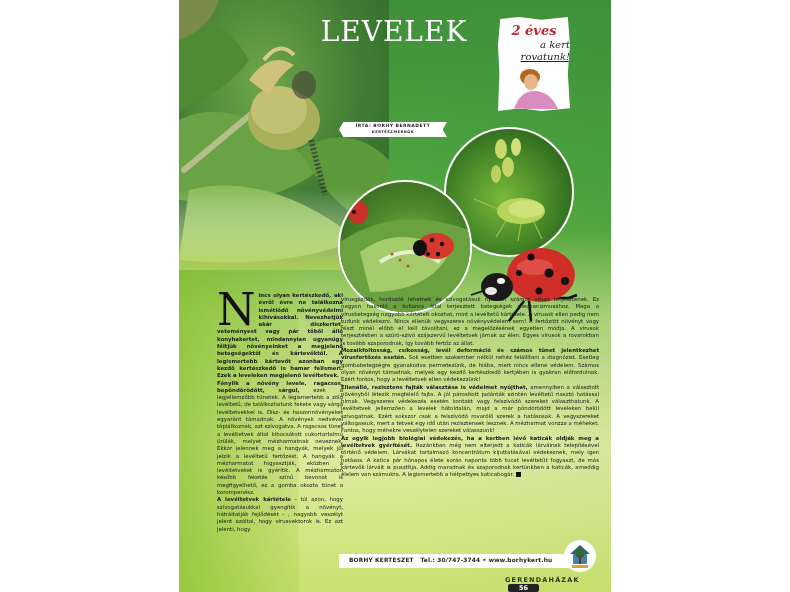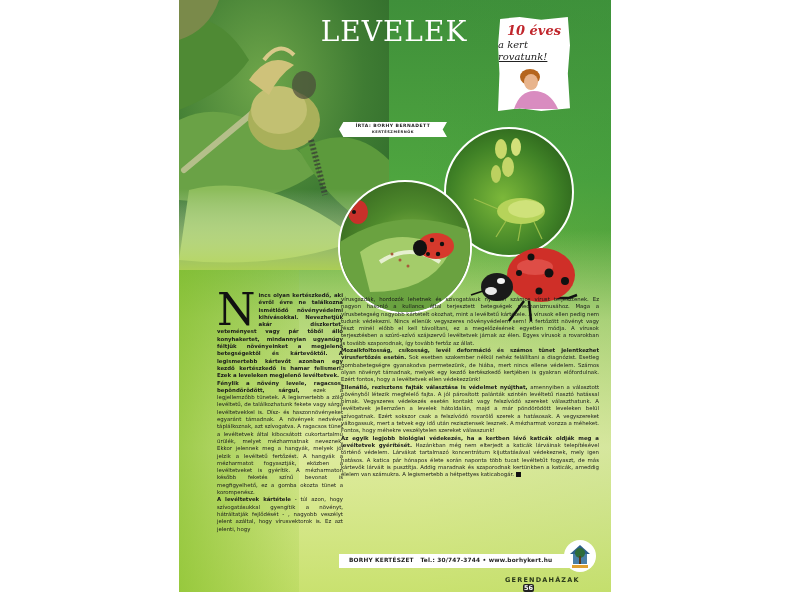--- a/index.html
+++ b/index.html
@@ -23,21 +23,21 @@
     font-family:"DejaVu Serif", serif; font-size:22px; line-height:28px; font-style:italic; }
   .byline { position:absolute; left:160px; top:122px; width:108px; height:14px; background:#fff;
     clip-path: polygon(4% 0, 100% 0, 96% 50%, 100% 100%, 4% 100%, 0 50%);
     font-size:4.5px; font-weight:bold; color:#222; text-align:center; letter-spacing:0.5px; line-height:6px; padding-top:1px; }
   .byline .sm { font-size:3.6px; }
 
   
   .badge { position:absolute; left:319px; top:17px; width:72px; height:94px; background:#fff;
     clip-path: polygon(3% 2%, 30% 0, 60% 3%, 97% 0, 100% 30%, 97% 60%, 100% 97%, 60% 100%, 30% 97%, 0 100%, 2% 60%, 0 30%); }
   .badge .l1 { position:absolute; left:0; top:6px; width:72px; text-align:center; color:#c0262c; font-family:"DejaVu Serif", serif; font-style:italic; font-weight:bold; font-size:13px; }
-  .badge .l2, .badge .l3 { position:absolute; left:0; width:72px; text-align:left; color:#222; font-family:"DejaVu Serif", serif; font-style:italic; font-size:10px; }
+  .badge .l2, .badge .l3 { position:absolute; left:0; width:72px; text-align:right; color:#222; font-family:"DejaVu Serif", serif; font-style:italic; font-size:10px; }
   .badge .l2 { top:22px; } .badge .l3 { top:34px;text-decoration:underline; }
   .badge .portrait { position:absolute; left:12px; top:50px; width:52px; height:42px; }
 
   
   .circle { position:absolute; border-radius:50%; border:2px solid #fff; overflow:hidden; box-sizing:border-box; }
   .c1 { left:159px; top:180px; width:134px; height:134px; background: radial-gradient(circle at 55% 55%, #8fbf4a 0%, #4f8a2c 45%, #2c5a1b 100%); }
   .c2 { left:265px; top:127px; width:130px; height:130px; background: radial-gradient(circle at 45% 55%, #7cb83a 0%, #3f8126 55%, #1e4d14 100%); }
 
   
   .bigbug { position:absolute; left:290px; top:243px; width:110px; height:80px; }
@@ -49,21 +49,21 @@
   .col1 { left:38px; top:292px; width:126px; }
   .col2 { left:162px; top:296px; width:258px; }
   .dropcap { float:left; font-family:"DejaVu Serif", serif; font-size:44px; line-height:36px; margin:0 3px 0 0; color:#111; }
   .endmark { display:inline-block; width:5px; height:5px; background:#111; vertical-align:middle; }
 
   
   .footer-bar { position:absolute; left:160px; top:554px; width:250px; height:14px; background:#fff; }
   .footer-text { position:absolute; left:170px; top:557px; width:230px; font-size:5.8px; font-weight:bold; color:#222; letter-spacing:0.2px; }
   .logo { position:absolute; left:385px; top:540px; width:32px; height:32px; border-radius:50%; background:#fff; }
   .pagefoot { position:absolute; left:326px; top:576px; font-size:6.5px; letter-spacing:1.2px; color:#2b3a1a; font-weight:bold; }
-  .pagenum { display:inline-block; background:#222; color:#fff; padding:0 1px; border-radius:2px; margin-left:18px; letter-spacing:0;text-align:center; }
+  .pagenum { display:inline-block; background:#222; color:#fff; padding:0 11px; border-radius:2px; margin-left:3px; letter-spacing:0;text-align:center; }
 </style>
 </head>
 <body>
 
 <div class="page">
   <div class="bgwash"></div>
   <div class="leftgreen"></div>
 
   <div class="hero">
     <svg width="210" height="270" viewBox="0 0 210 270">
@@ -95,21 +95,21 @@
     </svg>
   </div>
 
   <div class="title-main">LEVELEK</div>
   <div class="byline">
     <div>ÍRTA: BORHY BERNADETT</div>
     <div class="sm">KERTÉSZMÉRNÖK</div>
   </div>
 
   <div class="badge">
-    <div class="l1">10 éves</div>
+    <div class="l1">2 éves</div>
     <div class="l2">a kert</div>
     <div class="l3">rovatunk!</div>
     <svg class="portrait" viewBox="0 0 52 42">
       <rect width="52" height="42" fill="#fff"></rect>
       <ellipse cx="20" cy="10" rx="10" ry="8" fill="#b5651d"></ellipse>
       <ellipse cx="21" cy="15" rx="7" ry="8" fill="#e8b48c"></ellipse>
       <path d="M4 42 Q10 24 24 24 Q40 24 48 42 Z" fill="#d98cc0"></path>
     </svg>
   </div>
 

